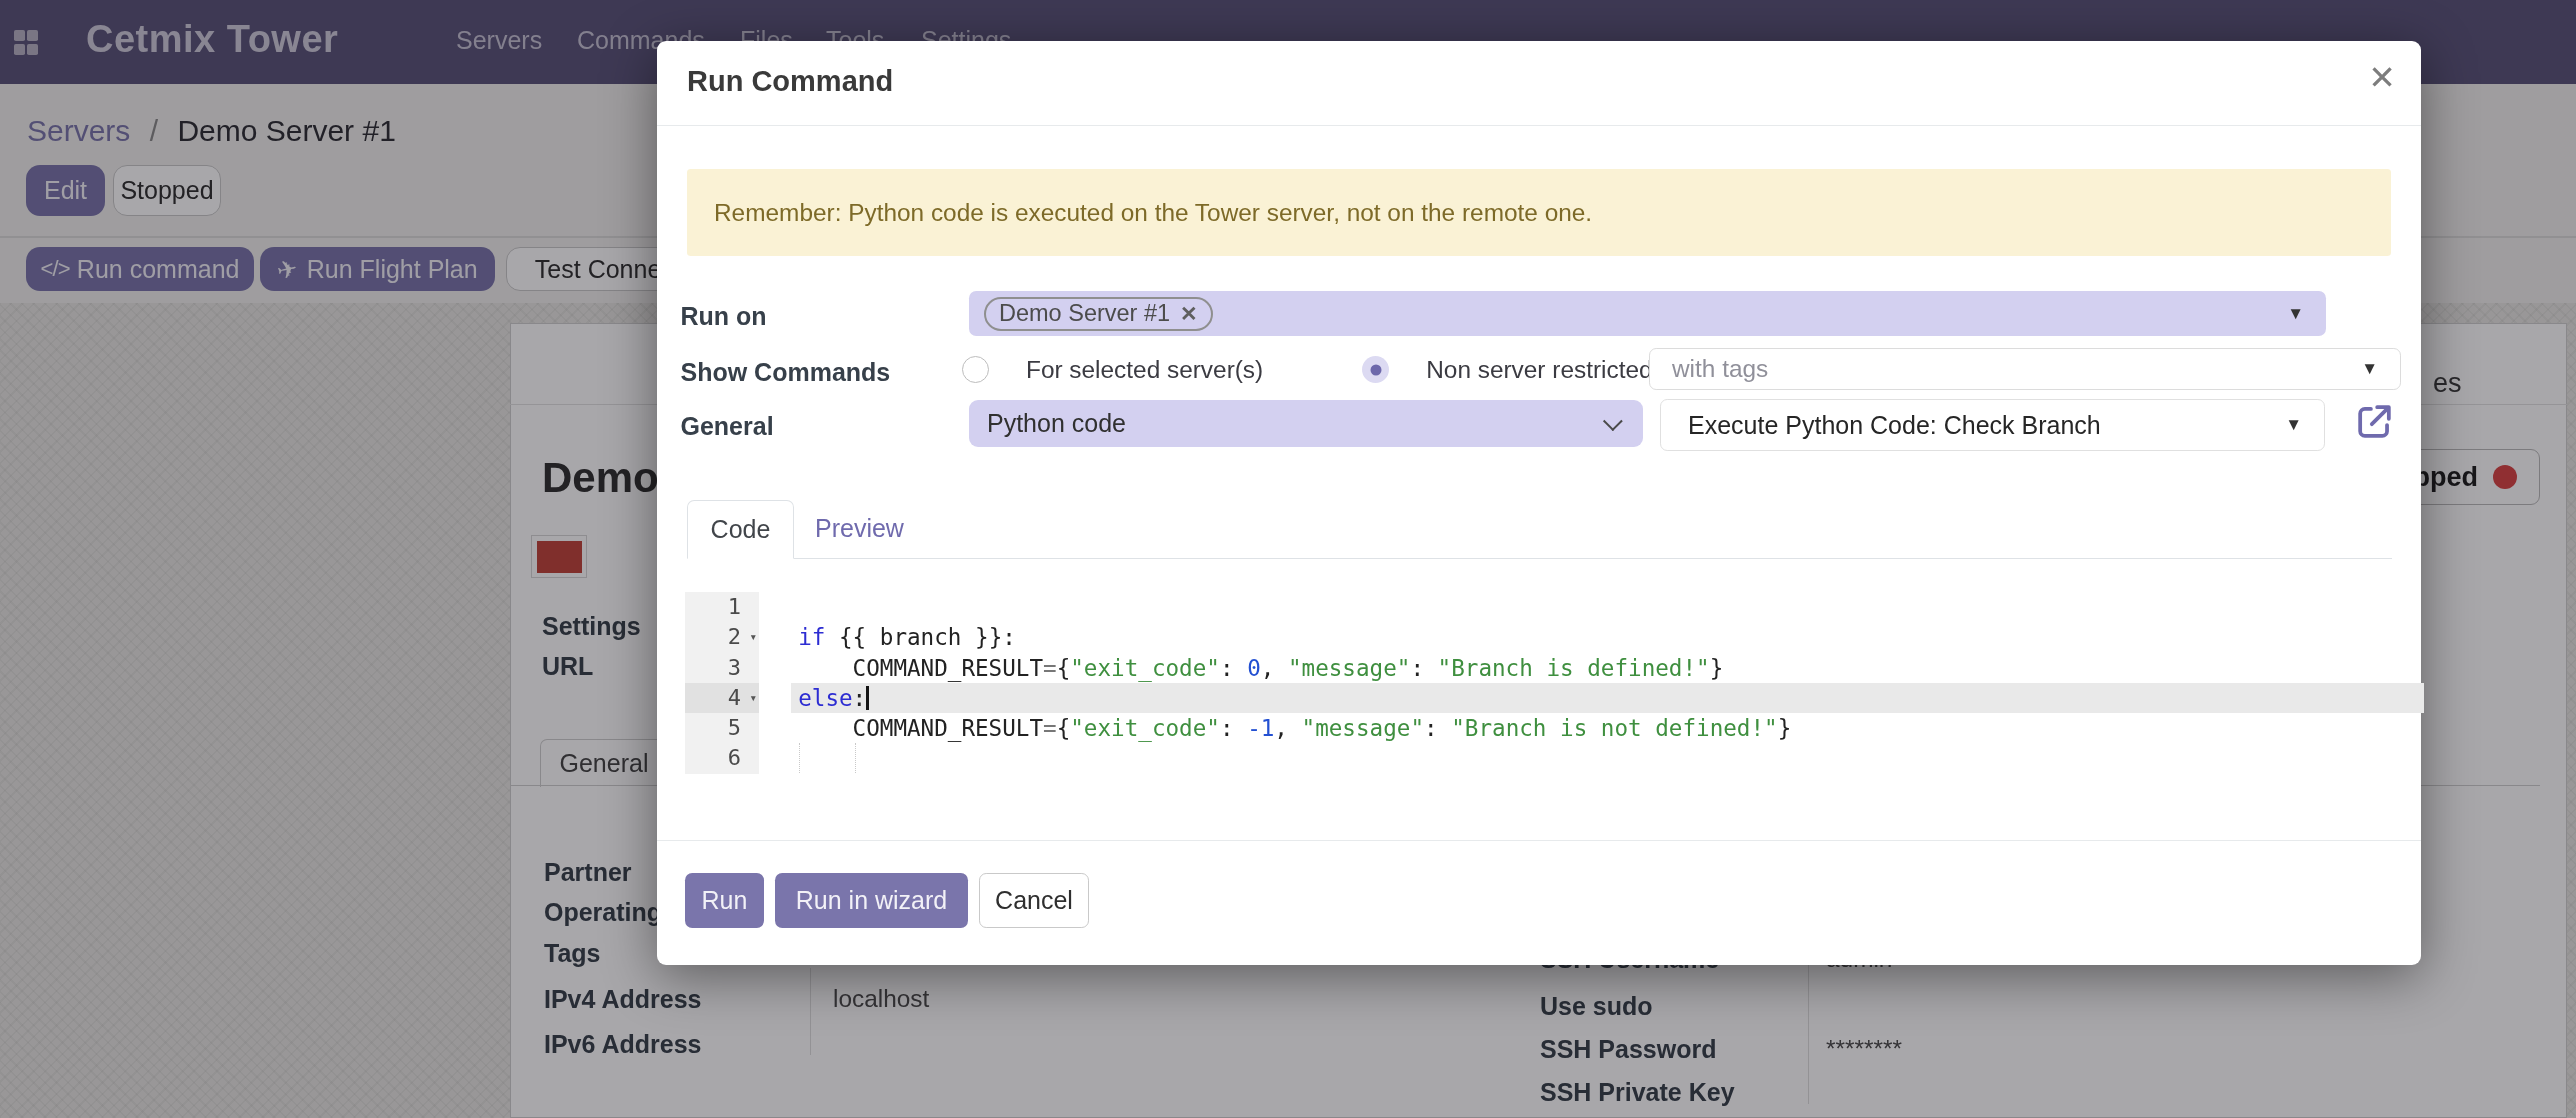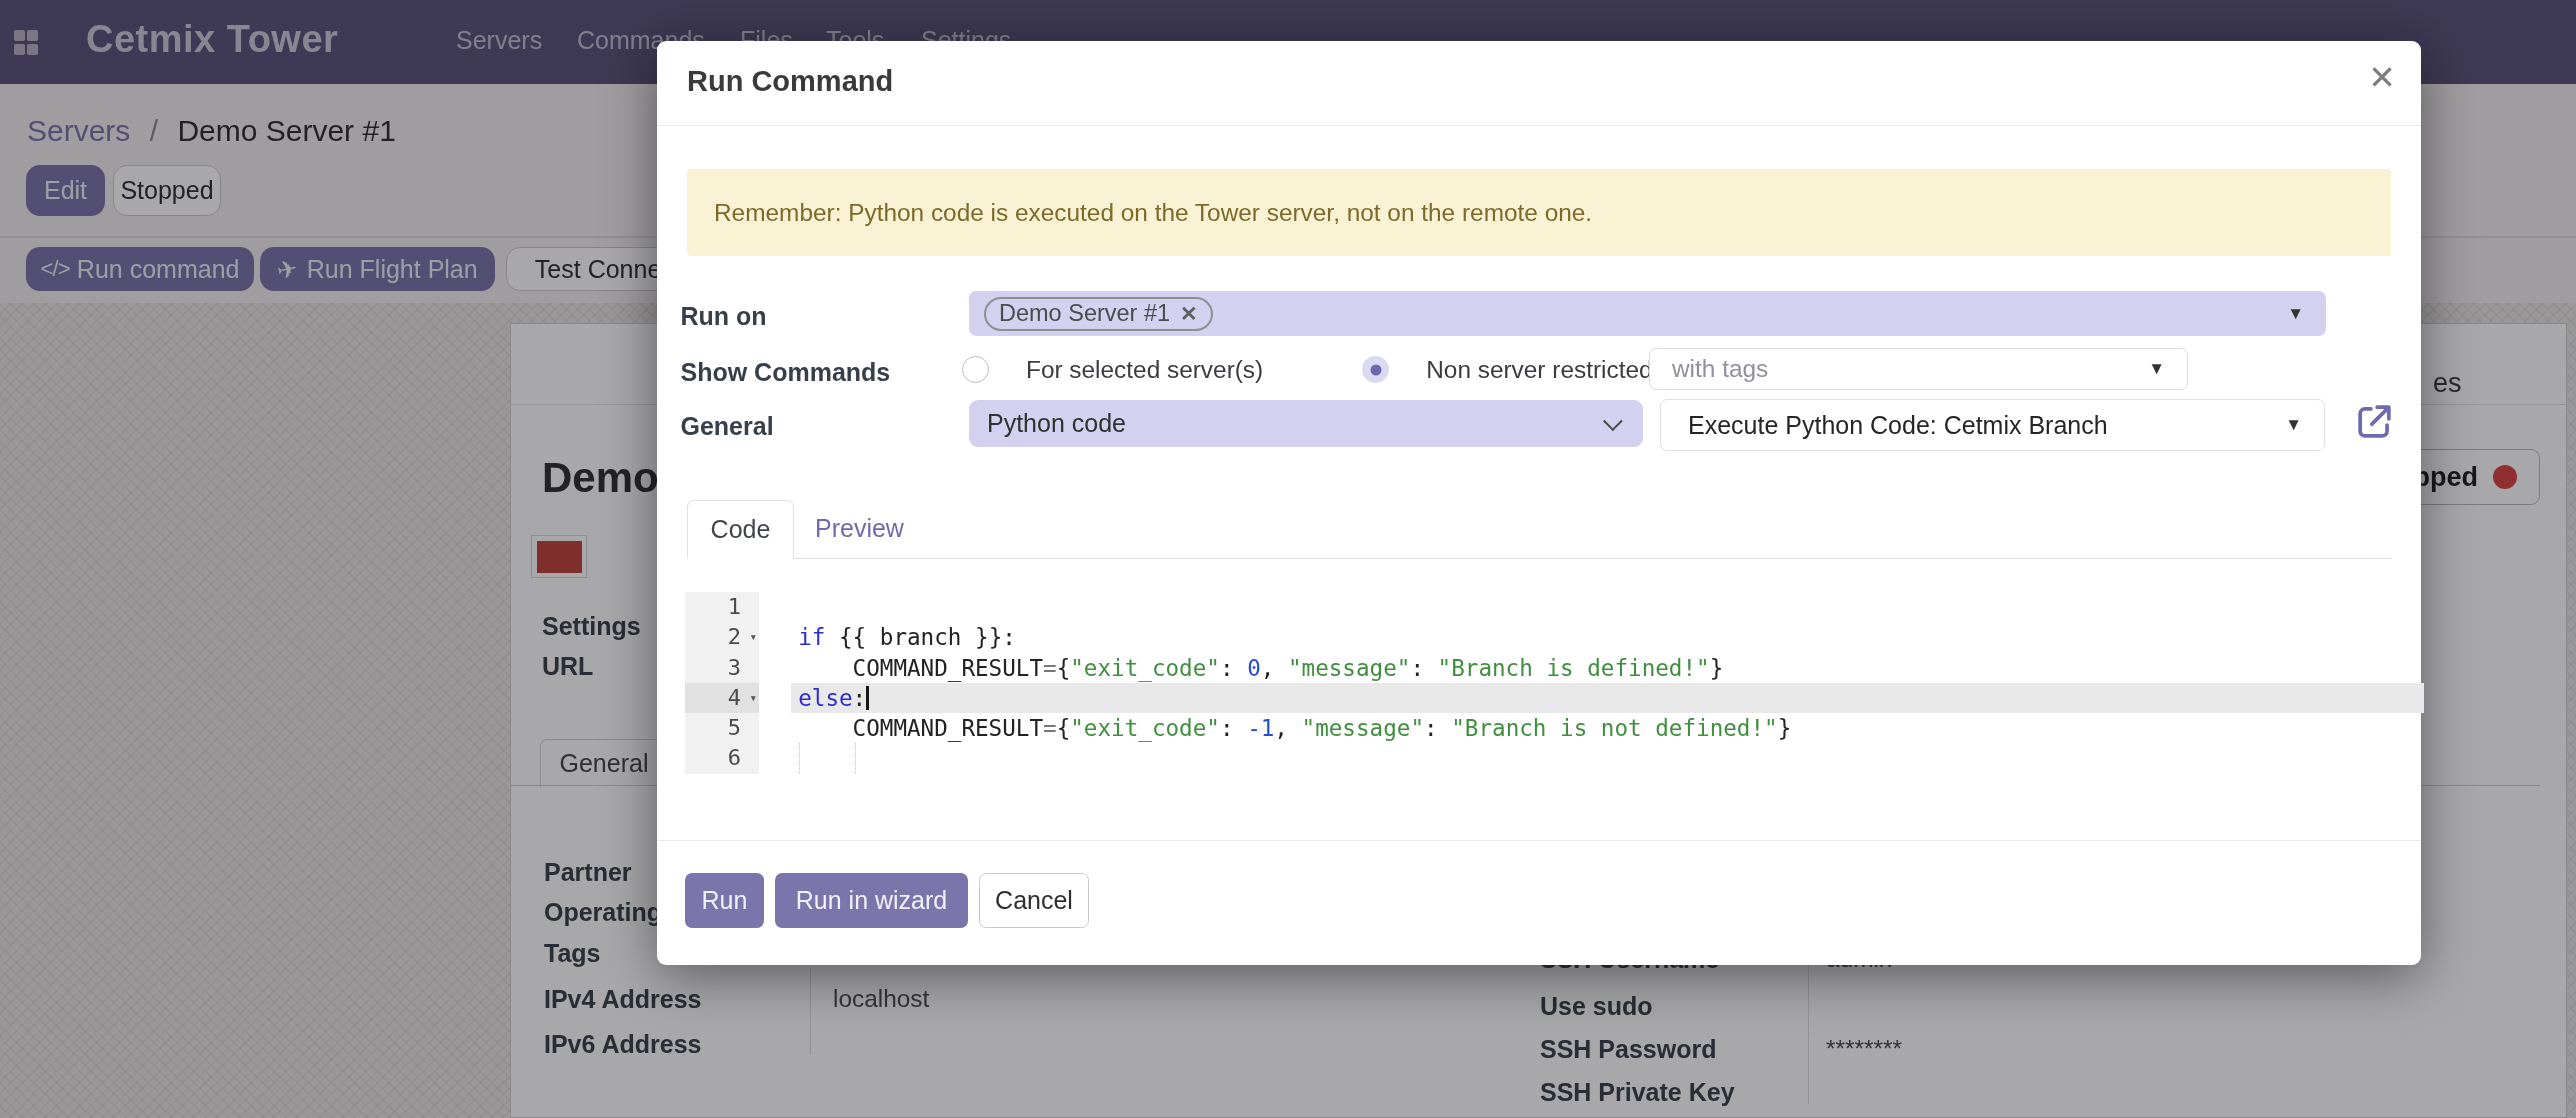--- a/index.html
+++ b/index.html
@@ -78,21 +78,21 @@
   .caret{position:absolute;right:22px;top:50%;transform:translateY(-50%);font-size:17px;color:#333;}
 
   .radio-row{left:305px;top:307px;height:43px;display:flex;align-items:center;gap:26px;}
   .radio{width:27px;height:27px;border-radius:50%;box-sizing:border-box;position:relative;}
   .radio-off{background:#fff;border:1.8px solid #bdbdbd;}
   .radio-on{background:#dcdaf2;}
   .radio-on::after{content:"";position:absolute;left:50%;top:50%;width:11px;height:11px;border-radius:50%;background:#6d68ab;transform:translate(-50%,-50%);}
   .radio-label{font-size:24.4px;color:#3b3b42;margin-left:11px;}
   .radio-gap{width:47px;}
 
-  .wt-select{left:992px;top:307px;width:539px;height:42px;background:#fff;border:0.9px solid #dcdcdc;border-radius:7.2px;display:flex;align-items:center;box-sizing:border-box;}
+  .wt-select{left:992px;top:307px;width:752px;height:42px;background:#fff;border:0.9px solid #dcdcdc;border-radius:7.2px;display:flex;align-items:center;box-sizing:border-box;}
   .wt-select .placeholder{margin-left:22px;font-size:24.4px;color:#90909a;}
 
   .ct-select{left:312px;top:359px;width:674px;height:47px;background:#d3d0f0;border-radius:9px;display:flex;align-items:center;box-sizing:border-box;}
   .ct-select .val{margin-left:18px;font-size:25px;color:#303030;}
   .chev{position:absolute;right:23.5px;top:50%;width:11.7px;height:11.7px;border-right:2.7px solid #4a4a4a;border-bottom:2.7px solid #4a4a4a;transform:translateY(-72%) rotate(45deg);}
 
   .cmd-select{left:1003px;top:358px;width:665px;height:52px;background:#fff;border:0.9px solid #e0e0e0;border-radius:7.2px;display:flex;align-items:center;box-sizing:border-box;}
   .cmd-select .val{margin-left:27px;font-size:25px;color:#262626;}
   .ext-icon{left:1696px;top:359px;width:43px;height:43px;}
 
@@ -233,21 +233,21 @@
       <span class="placeholder">with tags</span>
       <span class="caret">▼</span>
     </div>
 
     <div class="abs m-label lbl-cmd">General</div>
     <div class="abs ct-select">
       <span class="val">Python code</span>
       <span class="chev"></span>
     </div>
     <div class="abs cmd-select">
-      <span class="val">Execute Python Code: Cetmix Branch</span>
+      <span class="val">Execute Python Code: Check Branch</span>
       <span class="caret">▼</span>
     </div>
     <svg class="abs ext-icon" viewBox="0 0 24 24" fill="none" stroke="#6f6aad" stroke-width="2.1" stroke-linecap="round" stroke-linejoin="round">
       <path d="M10 5 H6.6 C5.2 5 4 6.2 4 7.6 V17.4 C4 18.8 5.2 20 6.6 20 H16.4 C17.8 20 19 18.8 19 17.4 V14"></path>
       <path d="M13.5 4 H20 V10.5"></path>
       <path d="M10.5 13.5 L19.5 4.5"></path>
     </svg>
 
     <div class="abs tab-code">Code</div>
     <div class="abs tab-preview">Preview</div>

